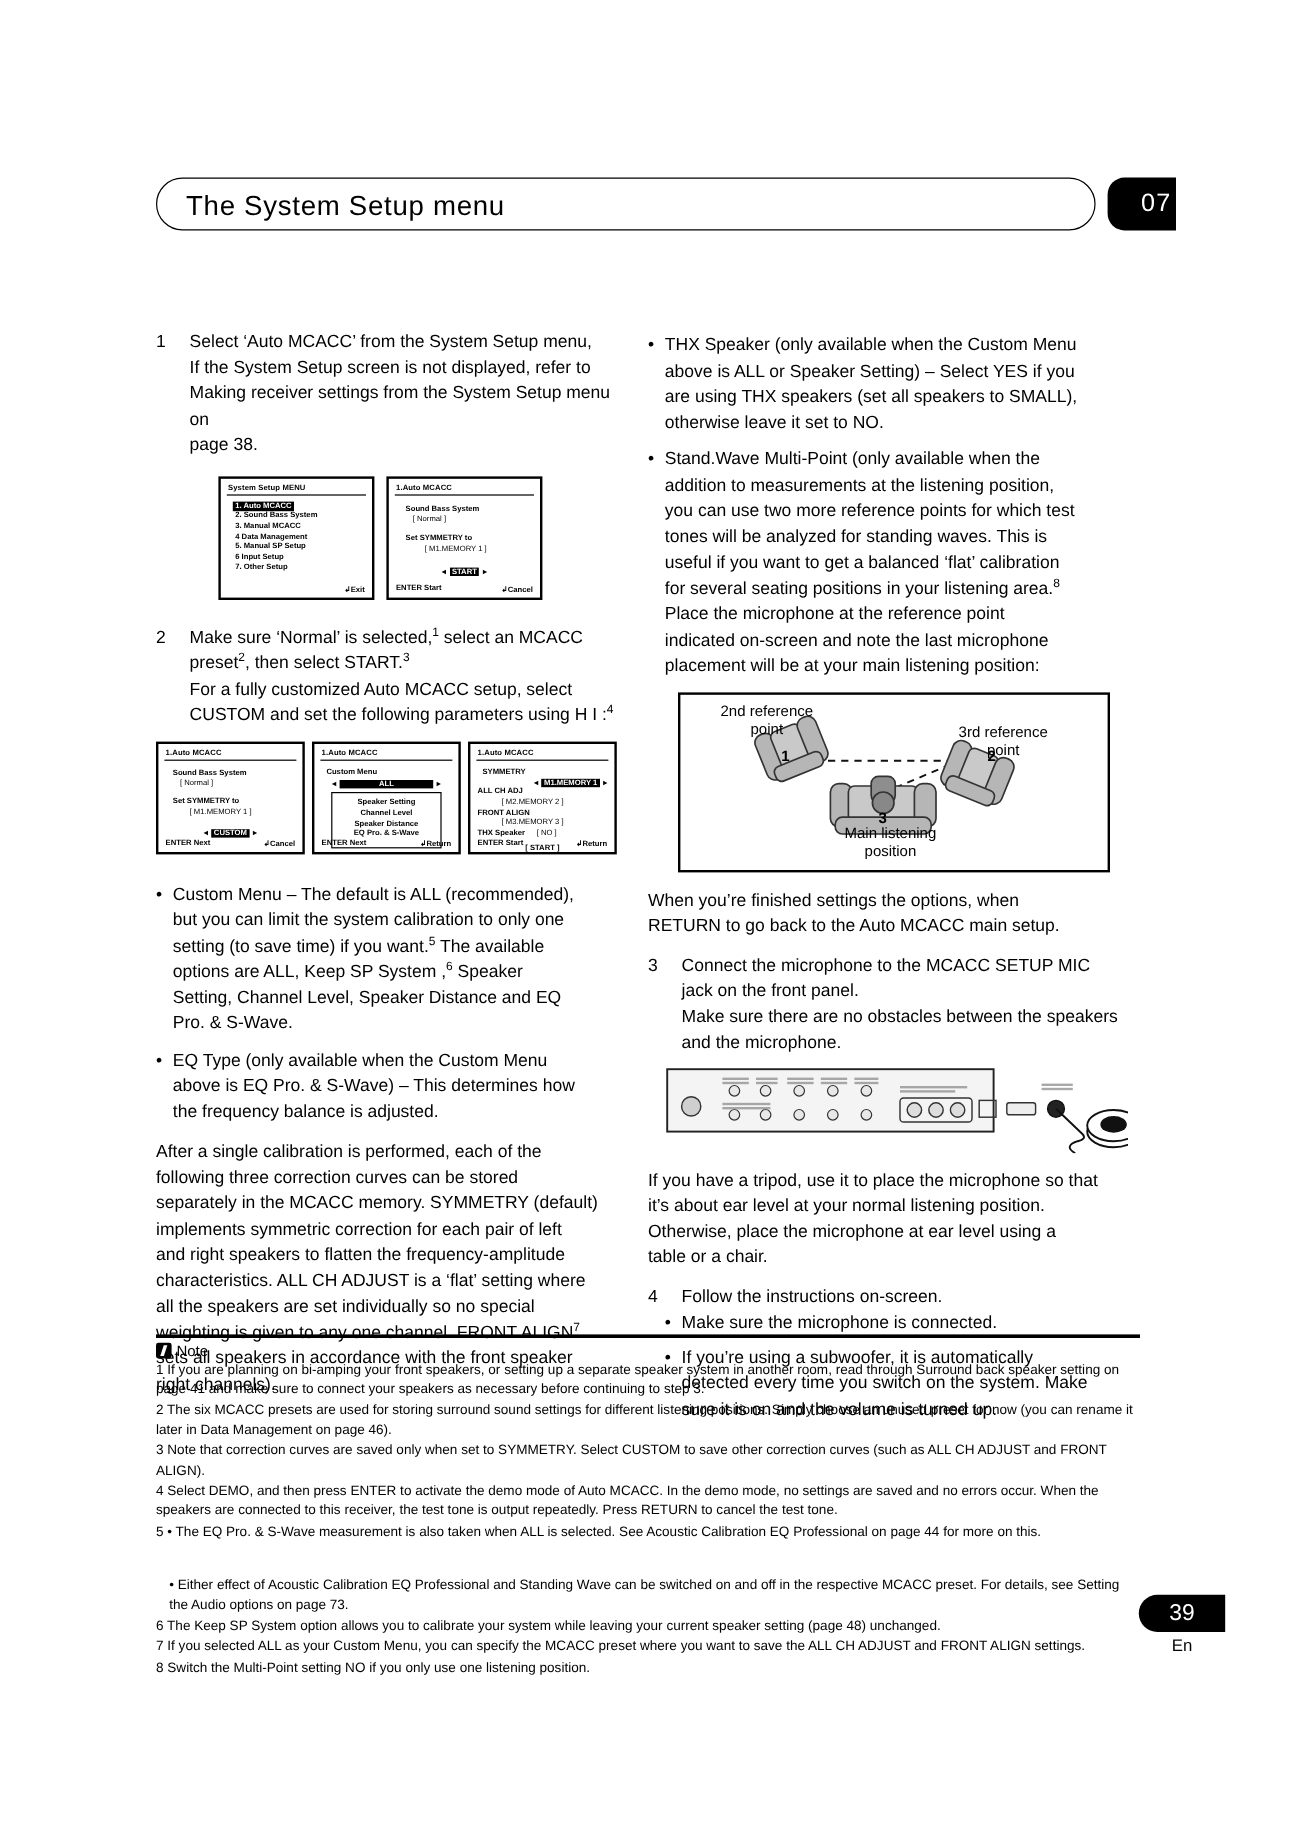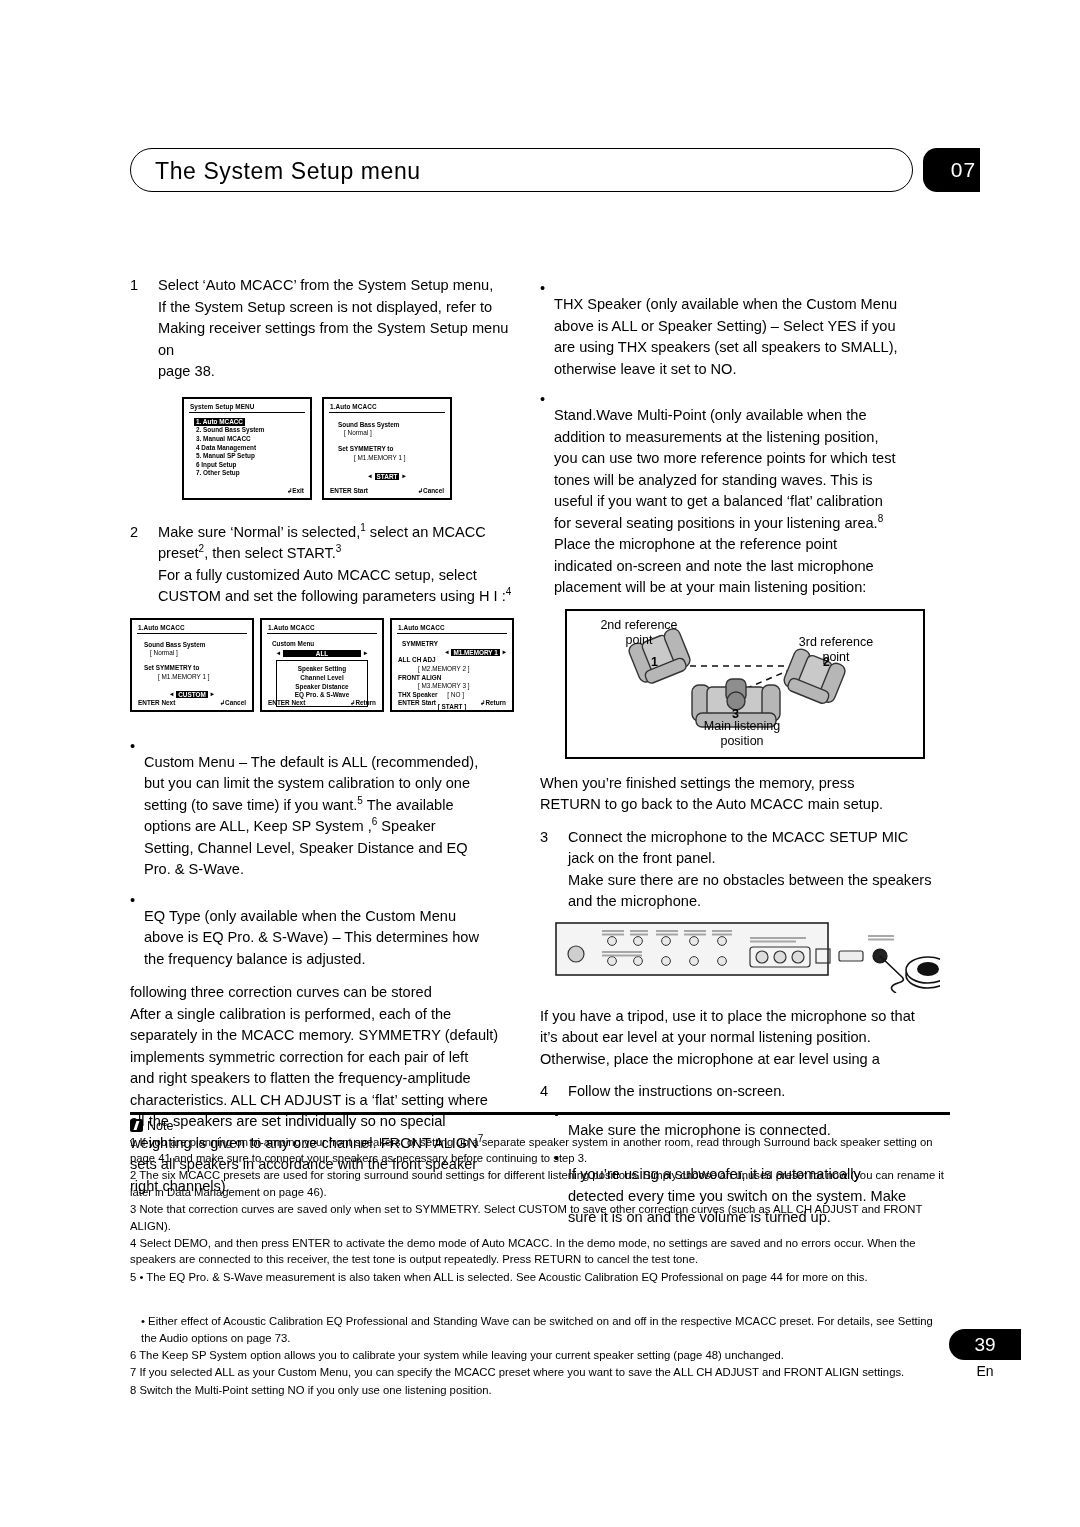--- a/index.html
+++ b/index.html
@@ -36,21 +36,21 @@
   .colR{position:absolute;left:540px;top:275px;width:410px;}
 
   p, .step, .bul{
     margin:0;font-size:14.6px;line-height:21.5px;
   }
   .step{display:flex;margin-top:0;}
   .step .num{width:28px;flex:none;}
   .step .body{flex:1;}
   .bul{display:flex;margin-top:3px;}
   .bul .dot{width:14px;flex:none;text-align:left;}
-  .bul .body{flex:1;margin-top:16px;}
+  .bul .body{flex:1;}
   .sp{height:10px;}
   sup{font-size:10px;vertical-align:super;line-height:0;}
 
   
   .scr-row{display:flex;gap:10px;}
   .scr{
     border:2.5px solid #000;background:#fff;box-sizing:border-box;
     font-family:"Liberation Sans", sans-serif;
     position:relative;overflow:hidden;
   }
@@ -279,22 +279,22 @@
     <div class="bul" style="margin-top:9px;">
       <div class="dot">•</div>
       <div class="body">
         <p>EQ Type (only available when the Custom Menu</p>
         <p>above is EQ Pro. &amp; S-Wave) – This determines how</p>
         <p>the frequency balance is adjusted.</p>
       </div>
     </div>
 
     <div style="margin-top:12px;">
+      <p>After a single calibration is performed, each of the</p>
       <p>following three correction curves can be stored</p>
-      <p>After a single calibration is performed, each of the</p>
       <p>separately in the MCACC memory. SYMMETRY (default)</p>
       <p>implements symmetric correction for each pair of left</p>
       <p>and right speakers to flatten the frequency-amplitude</p>
       <p>characteristics. ALL CH ADJUST is a ‘flat’ setting where</p>
       <p>all the speakers are set individually so no special</p>
       <p>
         <span>weighting is given to any one channel. FRONT ALIGN</span><sup>7</sup>
       </p>
       <p>sets all speakers in accordance with the front speaker</p>
       <p>right channels).</p>
@@ -366,21 +366,21 @@
         <div class="lbl" style="left:204px;top:24px;width:130px;">3rd reference<br>point</div>
         <div class="lbl" style="left:110px;top:108px;width:130px;">Main listening<br>position</div>
 
         <div class="cnum" style="left:84px;top:44px;">1</div>
         <div class="cnum" style="left:256px;top:44px;">2</div>
         <div class="cnum" style="left:165px;top:96px;">3</div>
       </div>
     </div>
 
     <div style="margin-top:14px;">
-      <p>When you’re finished settings the memory, press</p>
+      <p>When you’re finished settings the options, when</p>
       <p>RETURN to go back to the Auto MCACC main setup.</p>
     </div>
 
     <div class="step" style="margin-top:11px;">
       <div class="num">3</div>
       <div class="body">
         <p>Connect the microphone to the MCACC SETUP MIC</p>
         <p>jack on the front panel.</p>
         <p>Make sure there are no obstacles between the speakers</p>
         <p>and the microphone.</p>
@@ -438,20 +438,21 @@
         <ellipse cx="378" cy="54" rx="22" ry="13" fill="#fff" stroke="#111" stroke-width="1.6"></ellipse>
         <ellipse cx="378" cy="49" rx="22" ry="13" fill="#fff" stroke="#111" stroke-width="1.6"></ellipse>
         <ellipse cx="378" cy="48" rx="11" ry="7" fill="#111"></ellipse>
       </svg>
     </div>
 
     <div style="margin-top:13px;">
       <p>If you have a tripod, use it to place the microphone so that</p>
       <p>it’s about ear level at your normal listening position.</p>
       <p>Otherwise, place the microphone at ear level using a</p>
+      <p>table or a chair.</p>
     </div>
 
     <div class="step" style="margin-top:11px;">
       <div class="num">4</div>
       <div class="body">
         <p>Follow the instructions on-screen.</p>
       </div>
     </div>
 
     <div class="bul" style="margin-left:14px;margin-top:1px;">

